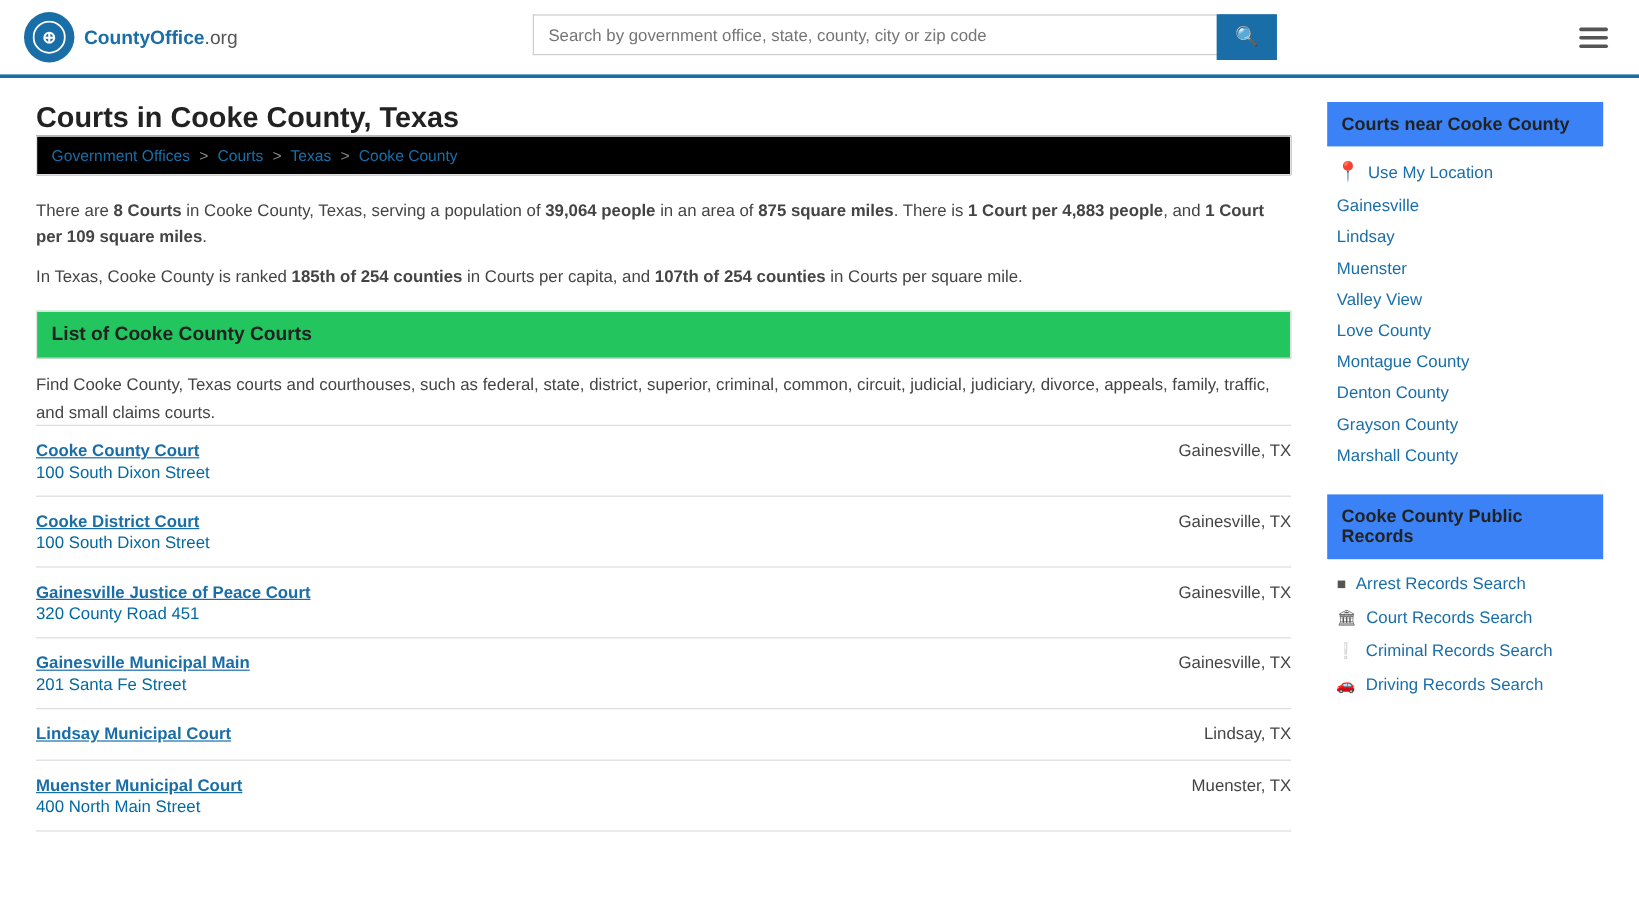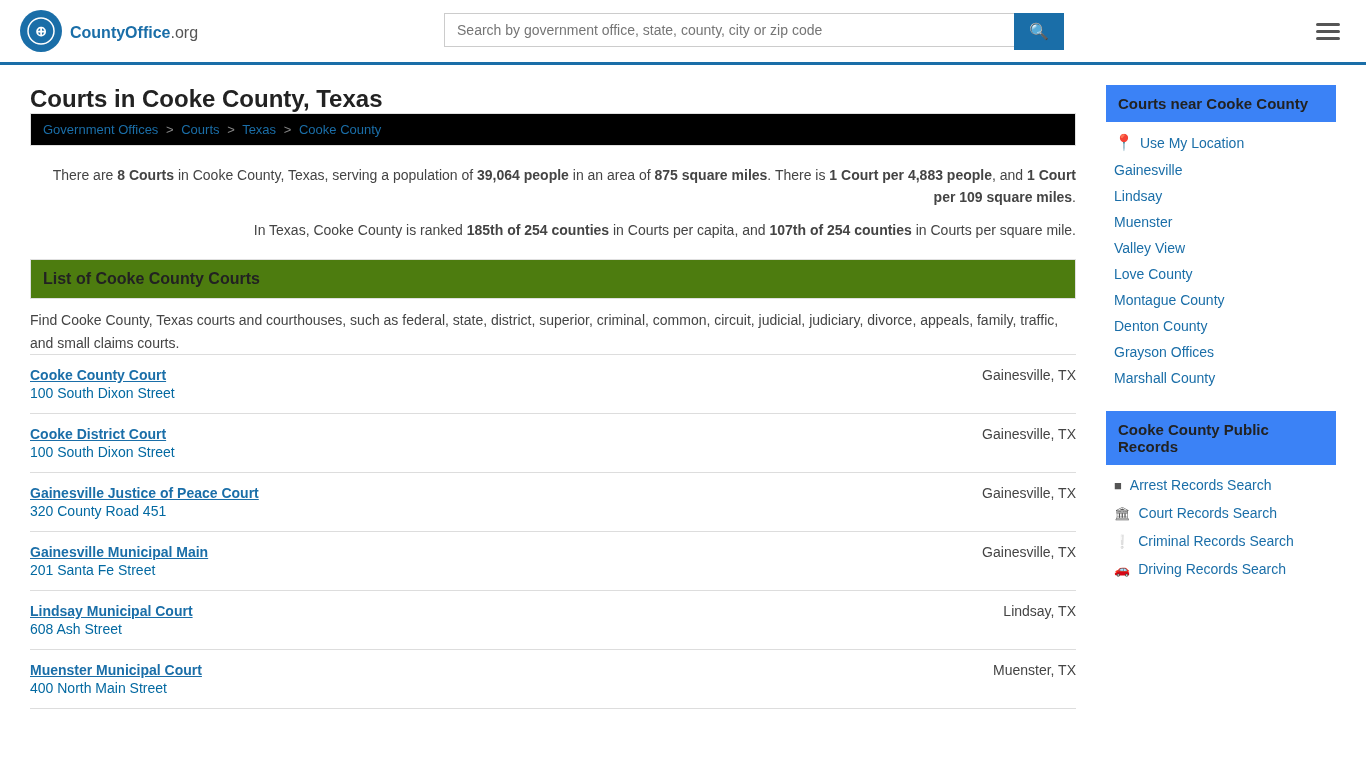--- a/index.html
+++ b/index.html
@@ -108,26 +108,25 @@
       color: #1a6ea8;
       text-decoration: none;
     }
     .breadcrumb span { color: #888; margin: 0 4px; }
 
     .description {
       font-size: 14px;
       line-height: 1.6;
       color: #444;
       margin-bottom: 10px;
-      text-align: right;
     }
     .description b { font-weight: bold; }
 
     .section-header {
-      background: #4d7c0f;
+      background: #22c55e;
       border: 1px solid #e0e0e0;
       padding: 10px 12px;
       font-size: 16px;
       font-weight: bold;
       color: #222;
       margin: 18px 0 10px;
     }
 
     .section-desc {
       font-size: 14px;
@@ -298,21 +297,20 @@
         <span class="court-name">Gainesville Municipal Main</span>
         <span class="court-location">Gainesville, TX</span>
       </div>
       <div class="court-address">201 Santa Fe Street</div>
     </div>
         <div class="court-item">
       <div class="court-item-header">
         <span class="court-name">Lindsay Municipal Court</span>
         <span class="court-location">Lindsay, TX</span>
       </div>
-      <div class="court-address">608 Ash Street</div>
     </div>
         <div class="court-item">
       <div class="court-item-header">
         <span class="court-name">Muenster Municipal Court</span>
         <span class="court-location">Muenster, TX</span>
       </div>
       <div class="court-address">400 North Main Street</div>
     </div>
       </div>
 
@@ -326,21 +324,21 @@
         <span>Use My Location</span>
       </div>
       <div id="nearby-items-container">
           <div class="sidebar-item"><a href="#">Gainesville</a></div>
           <div class="sidebar-item"><a href="#">Lindsay</a></div>
           <div class="sidebar-item"><a href="#">Muenster</a></div>
           <div class="sidebar-item"><a href="#">Valley View</a></div>
           <div class="sidebar-item"><a href="#">Love County</a></div>
           <div class="sidebar-item"><a href="#">Montague County</a></div>
           <div class="sidebar-item"><a href="#">Denton County</a></div>
-          <div class="sidebar-item"><a href="#">Grayson Offices</a></div>
+          <div class="sidebar-item"><a href="#">Grayson County</a></div>
           <div class="sidebar-item"><a href="#">Marshall County</a></div>
         </div>
     </div>
 
     <div class="sidebar-section">
       <div class="sidebar-title">Cooke County Public Records</div>
       <div id="public-records-container">
           <div class="public-records-item">
             <span class="pr-icon">■</span>
             <a href="#">Arrest Records Search</a>

